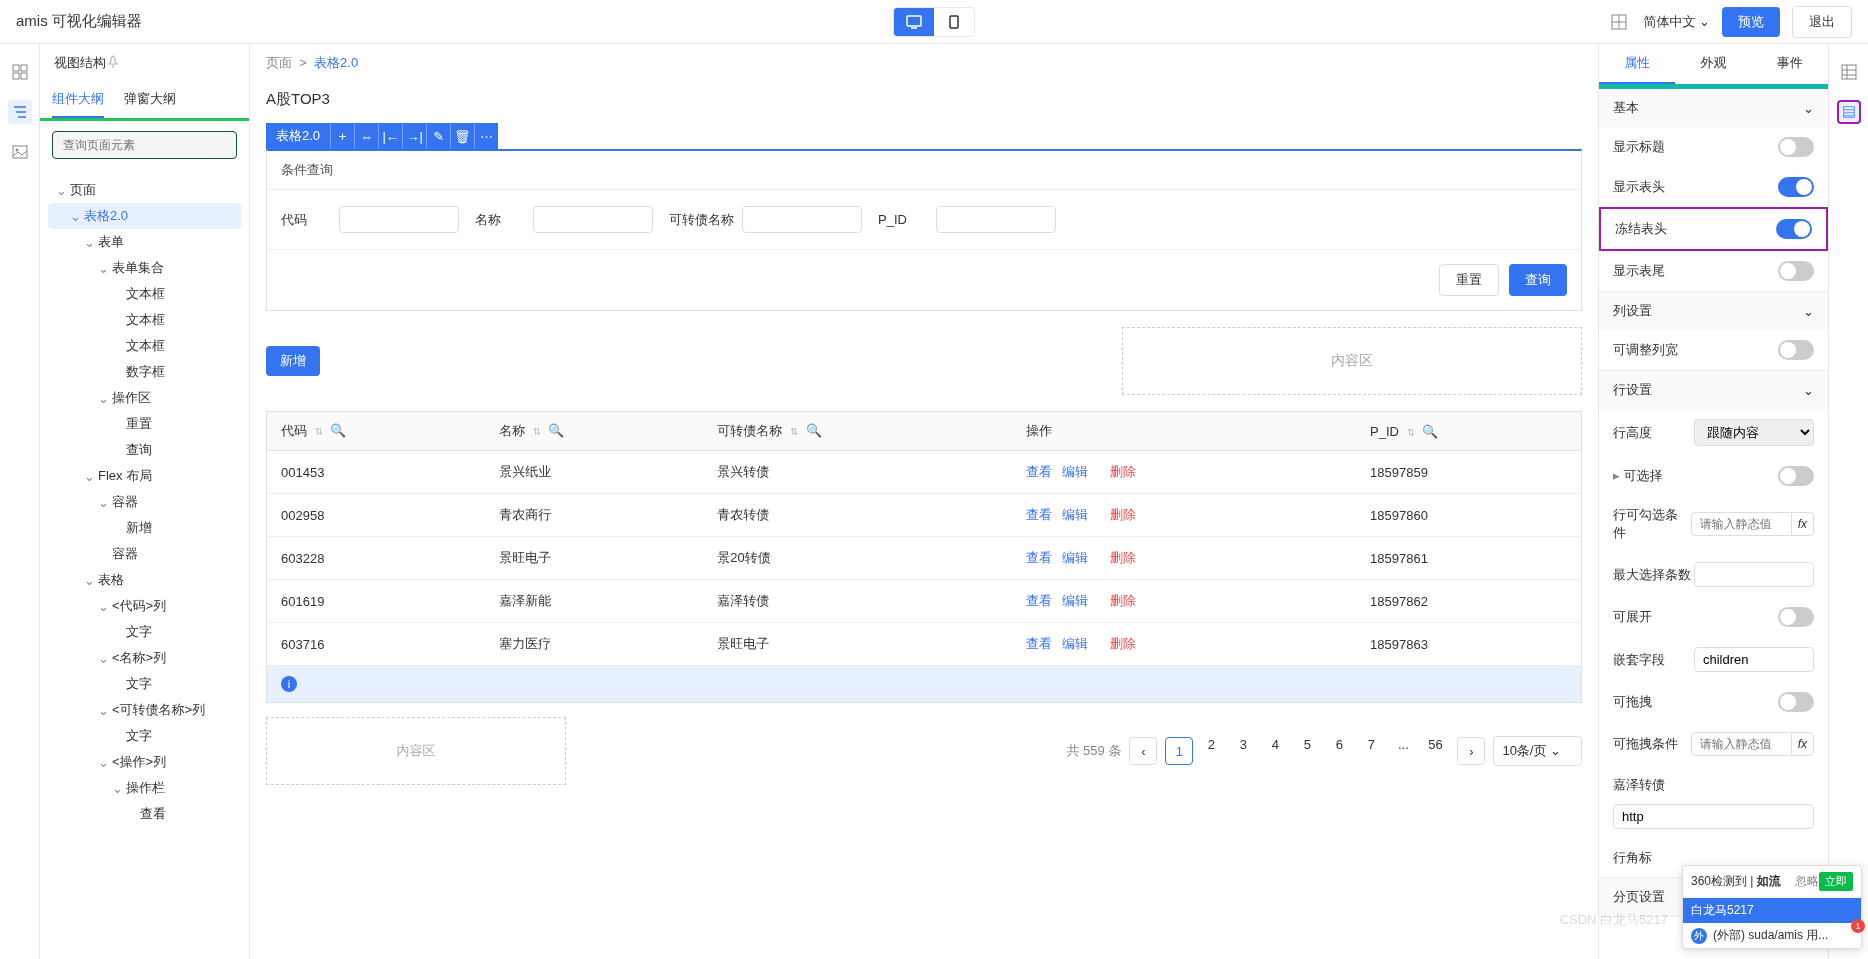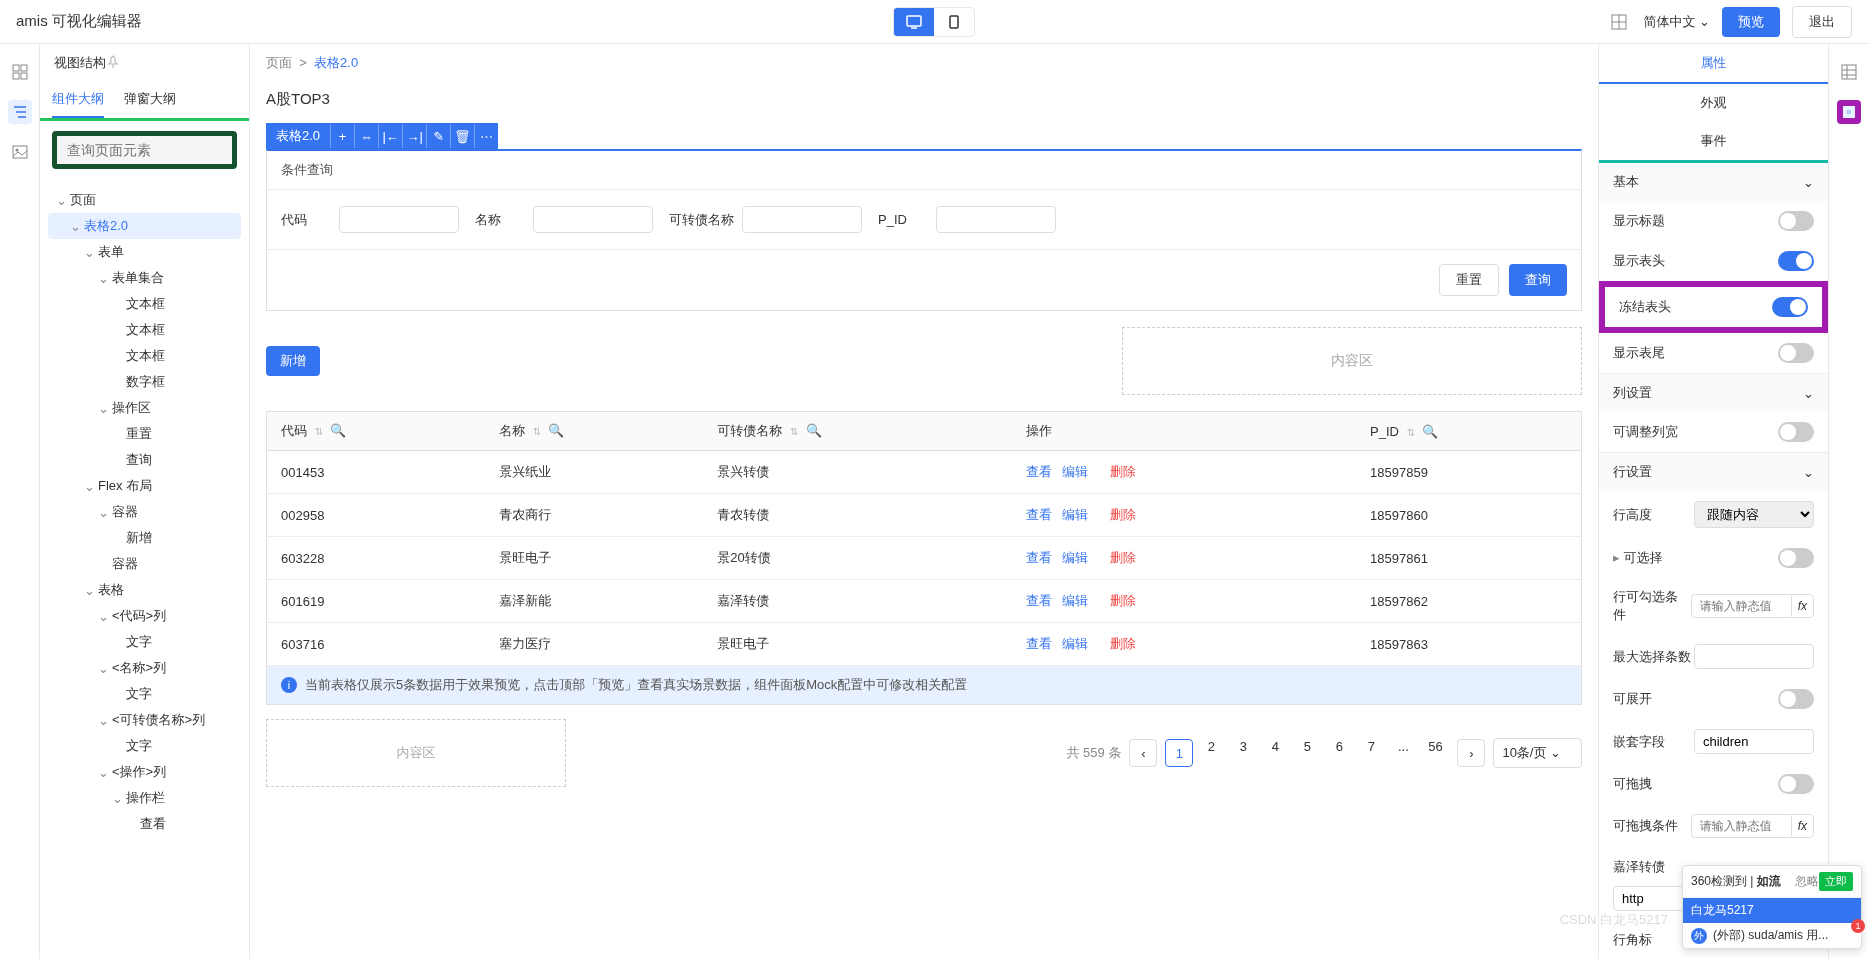--- a/index.html
+++ b/index.html
@@ -18,21 +18,21 @@
 .left-rail { width: 40px; border-right: 1px solid #e8e8e8; display: flex; flex-direction: column; align-items: center; padding-top: 16px; gap: 16px; }
 .rail-icon { width: 24px; height: 24px; display: flex; align-items: center; justify-content: center; cursor: pointer; color: #888; border-radius: 4px; }
 .rail-icon.active { color: #3574f0; background: #e7f0fe; }
 .left-panel { width: 210px; border-right: 1px solid #e8e8e8; overflow-y: auto; }
 .panel-header { display: flex; align-items: center; justify-content: flex-start; padding: 10px 14px; }
 .panel-title { font-size: 13px; }
 .panel-tabs { display: flex; padding: 0 12px; gap: 20px; border-bottom: 3px solid #22c55e; }
 .panel-tab { padding: 8px 0; cursor: pointer; font-size: 13px; }
 .panel-tab.active { color: #3574f0; border-bottom: 2px solid #3574f0; }
 .panel-search { margin: 10px 12px; }
-.panel-search input { width: 100%; padding: 6px 10px; border: 5px solid #14532d; border-radius: 4px; background: #f5f5f5; font-size: 14px; }
+.panel-search input { width: 100%; padding: 6px 10px; border: 1px solid #14532d; border-radius: 4px; background: #f5f5f5; font-size: 12px; }
 .tree { padding: 8px 8px; }
 .tree-item { display: flex; align-items: center; padding: 4px 8px; cursor: pointer; font-size: 13px; border-radius: 4px; white-space: nowrap; }
 .tree-item.selected { background: #e7f0fe; color: #3574f0; }
 .tree-chevron { width: 14px; display: inline-block; color: #888; }
 .center-panel { flex: 1; overflow-y: auto; background: #fff; padding: 0; }
 .breadcrumb { padding: 10px 16px; font-size: 13px; color: #888; }
 .breadcrumb .active { color: #3574f0; }
 .page-title { padding: 8px 16px 14px 16px; font-size: 15px; font-weight: 500; }
 .component-toolbar { background: #3574f0; color: #fff; display: inline-flex; align-items: center; margin-left: 16px; font-size: 13px; }
 .component-toolbar .label { padding: 4px 10px; }
@@ -60,31 +60,31 @@
 .info-icon { width: 16px; height: 16px; border-radius: 50%; background: #3574f0; color: #fff; display: inline-flex; align-items: center; justify-content: center; font-size: 11px; }
 .pagination-row { display: flex; align-items: center; justify-content: space-between; padding: 14px 0; }
 .pagination-left-box { flex: 0 0 300px; border: 1px dashed #ccc; padding: 24px; text-align: center; color: #aaa; }
 .pagination { display: flex; align-items: center; gap: 8px; font-size: 13px; }
 .pagination .total { color: #888; }
 .page-btn { width: 28px; height: 28px; display: flex; align-items: center; justify-content: center; border: 1px solid #ddd; border-radius: 4px; cursor: pointer; }
 .page-btn.active { border-color: #3574f0; color: #3574f0; }
 .page-num { width: 28px; text-align: center; cursor: pointer; }
 .page-size-select { padding: 5px 20px 5px 8px; border: 1px solid #ddd; border-radius: 4px; cursor: pointer; }
 .right-panel { width: 230px; border-left: 1px solid #e8e8e8; overflow-y: auto; }
-.right-tabs { display: flex; border-bottom: 3px solid #14b8a6; flex-direction: column; }
+.right-tabs { display: flex; border-bottom: 5px solid #14b8a6; }
 .right-tab { flex: 1; text-align: center; padding: 10px 0; cursor: pointer; font-size: 13px; }
 .right-tab.active { color: #3574f0; border-bottom: 2px solid #3574f0; }
 .prop-section { border-bottom: 1px solid #eee; }
 .prop-section-header { display: flex; align-items: center; justify-content: space-between; padding: 10px 14px; font-size: 13px; cursor: pointer; background: #fafafa; }
 .prop-row { display: flex; align-items: center; justify-content: space-between; padding: 10px 14px; font-size: 13px; }
 .toggle { width: 36px; height: 20px; border-radius: 10px; background: #ccc; position: relative; cursor: pointer; }
 .toggle.on { background: #3574f0; }
 .toggle::after { content: ""; width: 16px; height: 16px; border-radius: 50%; background: #fff; position: absolute; top: 2px; left: 2px; transition: left 0.2s; }
 .toggle.on::after { left: 18px; }
-.red-box { border: 6px solid #a21caf; align-items: center; }
+.red-box { border: 2px solid #a21caf; align-items: center; }
 .prop-select { width: 120px; padding: 4px 8px; border: 1px solid #ddd; border-radius: 4px; font-size: 13px; }
 .prop-input { width: 120px; padding: 4px 8px; border: 1px solid #ddd; border-radius: 4px; font-size: 13px; }
 .fx-input { display: flex; align-items: center; }
 .fx-input input { width: 100px; padding: 4px 8px; border: 1px solid #ddd; border-radius: 4px 0 0 4px; border-right: none; font-size: 12px; }
 .fx-btn { padding: 4px 6px; border: 1px solid #ddd; border-radius: 0 4px 4px 0; cursor: pointer; font-style: italic; font-size: 12px; }
 .right-rail { width: 40px; border-left: 1px solid #e8e8e8; display: flex; flex-direction: column; align-items: center; padding-top: 16px; gap: 16px; }
 .notif-popup { position: fixed; bottom: 10px; right: 6px; width: 180px; background: #fff; border: 1px solid #ddd; box-shadow: 0 2px 8px rgba(0,0,0,0.15); border-radius: 4px; font-size: 12px; }
 .notif-header { display: flex; align-items: center; justify-content: space-between; padding: 6px 8px; border-bottom: 1px solid #eee; }
 .notif-item { padding: 4px 8px; }
 .notif-item.active { background: #3574f0; color: #fff; }
@@ -364,21 +364,20 @@
                 <td>603716</td>
                 <td>塞力医疗</td>
                 <td>景旺电子</td>
                 <td><span class="action-link">查看</span><span class="action-link">编辑</span><span class="action-link danger">删除</span></td>
                 <td>18597863</td>
               </tr>
             </tbody>
         </table>
         <div class="info-bar">
           <span class="info-icon">i</span>
-          <span>当前表格仅展示5条数据用于效果预览，点击顶部「预览」查看真实场景数据，组件面板Mock配置中可修改相关配置</span>
         </div>
       </div>
 
       <div class="pagination-row">
         <div class="pagination-left-box">内容区</div>
         <div class="pagination">
           <span class="total">共 559 条</span>
           <span class="page-btn">‹</span>
           <span id="page-numbers" style="display:flex;gap:4px;">
               <span class="page-btn active">1</span>

